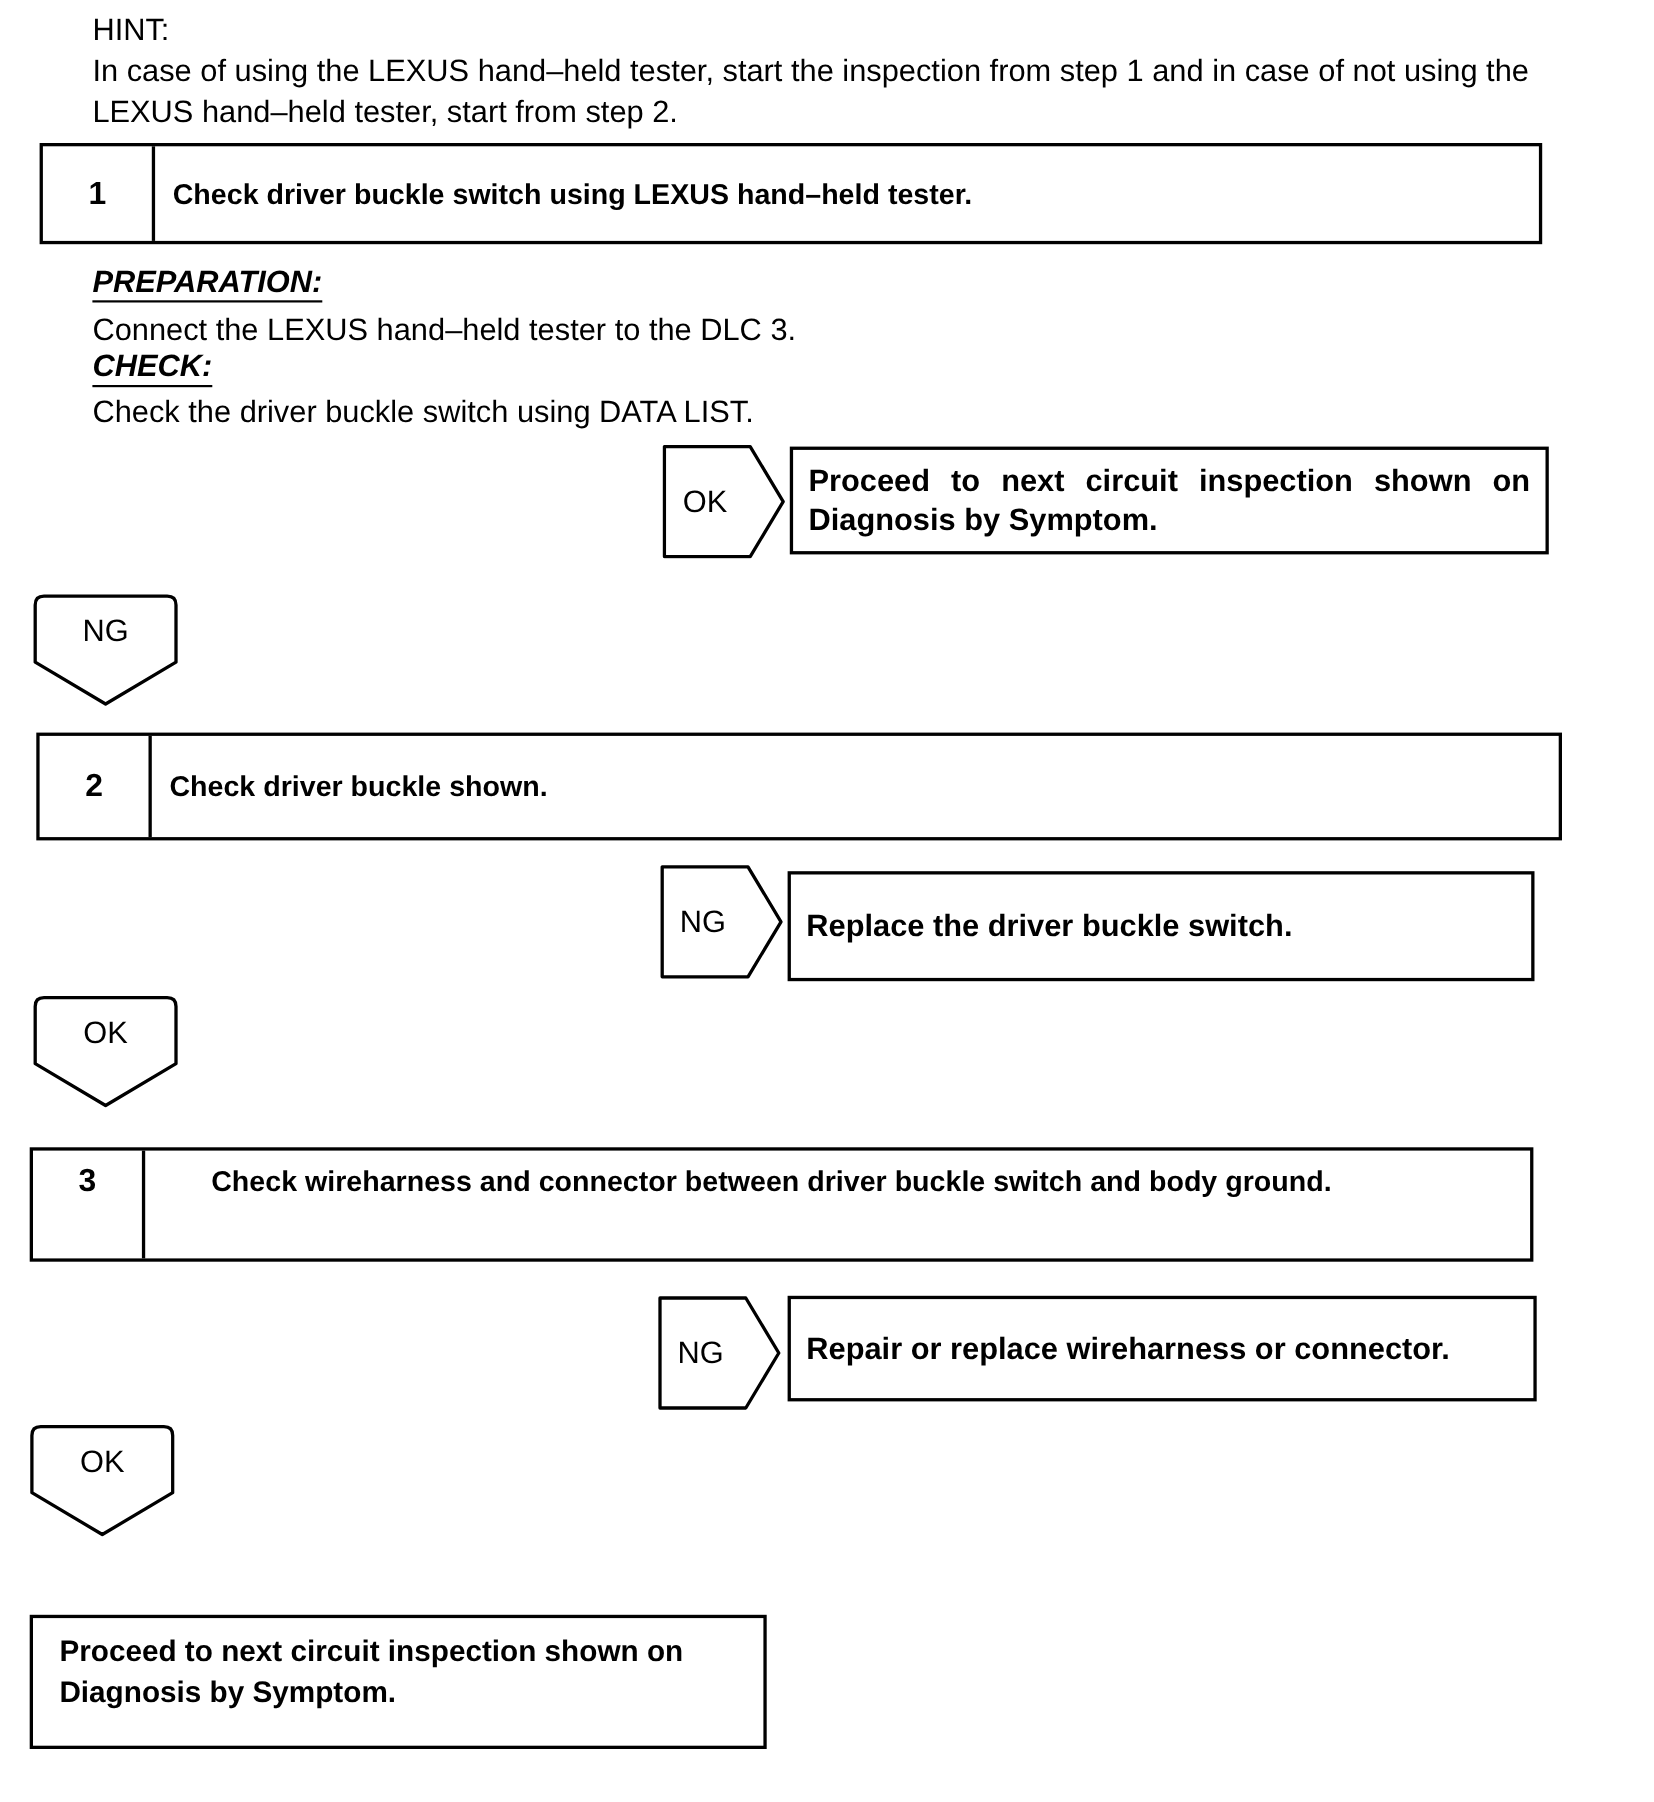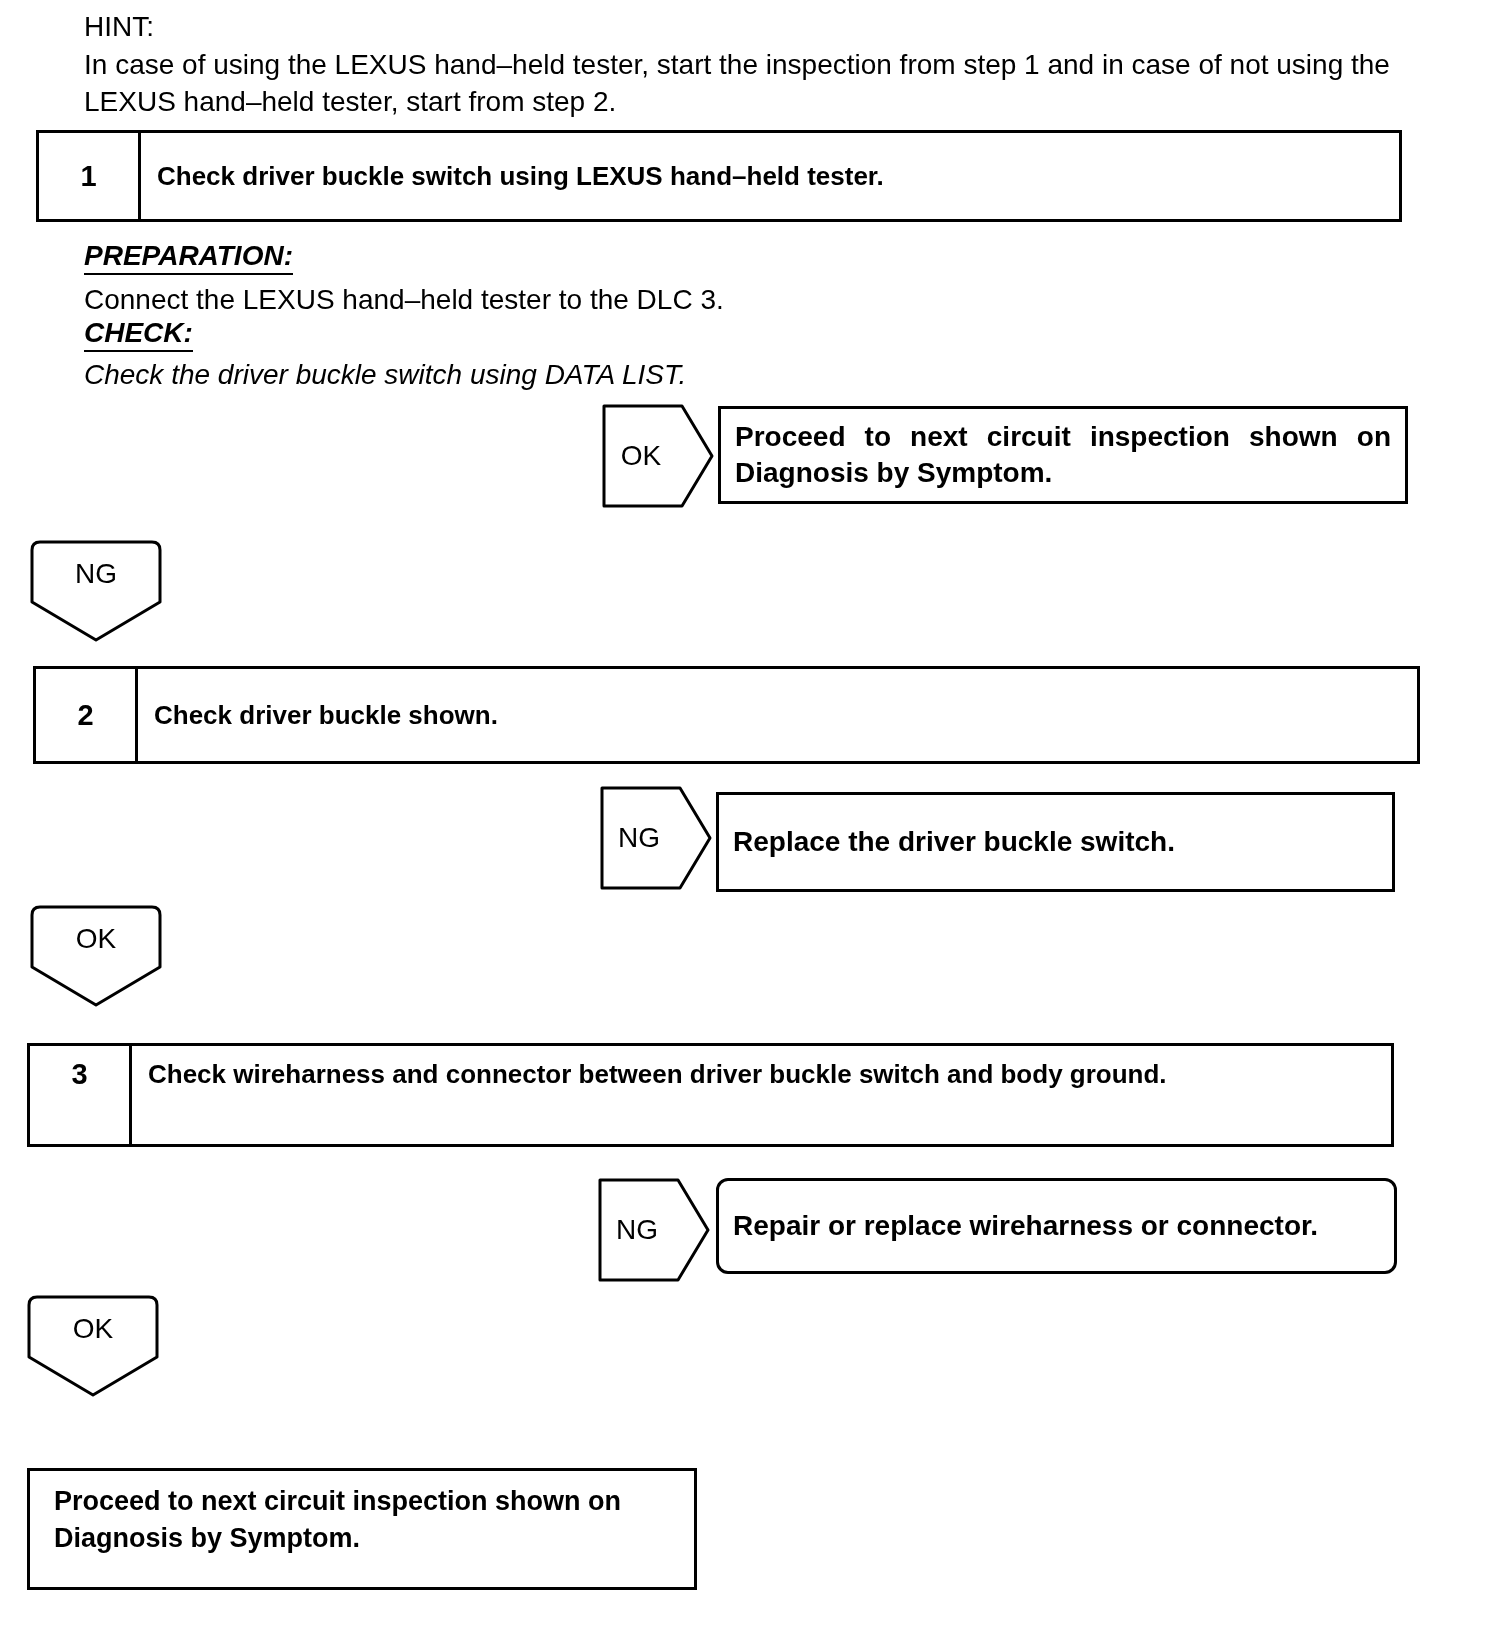--- a/index.html
+++ b/index.html
@@ -45,21 +45,21 @@
     flex: 1;
     display: flex;
     align-items: center;
     padding-left: 16px;
     padding-right: 18px;
     font-weight: bold;
     font-size: 26px;
     line-height: 37px;
   }
   .step-box.top-align .step-num { align-items: flex-start; padding-top: 12px; }
-  .step-box.top-align .step-title { align-items: flex-start; padding-top: 10px; }
+  .step-box.top-align .step-title { align-items: flex-start; padding-top: 10px; margin-left: 44px; }
   .result-box {
     position: absolute;
     border: 3px solid #000;
     background: #fff;
     font-weight: bold;
     font-size: 28px;
     line-height: 36px;
     padding: 10px 14px;
   }
   .result-box.justify { text-align: justify; }
@@ -104,21 +104,21 @@
     <div class="step-title">Check driver buckle switch using LEXUS hand–held tester.</div>
   </div>
 
   <div class="abs" style="left:36px; top:240px;">
     <span class="heading-underline">PREPARATION:</span>
   </div>
   <div class="abs body-text" style="left:36px; top:281px; width:1400px;">Connect the LEXUS hand–held tester to the DLC 3.</div>
   <div class="abs" style="left:36px; top:317px;">
     <span class="heading-underline">CHECK:</span>
   </div>
-  <div class="abs body-text" style="left:36px; top:356px; width:1400px;font-style:italic;">Check the driver buckle switch using DATA LIST.</div>
+  <div class="abs body-text" style="left:36px; top:356px; width:1400px;">Check the driver buckle switch using DATA LIST.</div>
 
   <div class="tag tag-right" style="left:602px; top:404px;">
     <svg width="112" height="104" viewBox="0 0 112 104">
       <polygon points="2,2 80,2 110,52 80,102 2,102" fill="#ffffff" stroke="#000000" stroke-width="3" stroke-linejoin="round"></polygon>
     </svg>
     <span class="label">OK</span>
   </div>
   <div class="result-box justify" style="left:718px; top:406px; width:690px; height:98px;">Proceed to next circuit inspection shown on Diagnosis by Symptom.</div>
 
   <div class="tag tag-down" style="left:30px; top:540px;">
@@ -152,21 +152,21 @@
     <div class="step-num">3</div>
     <div class="step-title" style="max-width:1150px;">Check wireharness and connector between driver buckle switch and body ground.</div>
   </div>
 
   <div class="tag tag-right" style="left:598px; top:1178px;">
     <svg width="112" height="104" viewBox="0 0 112 104">
       <polygon points="2,2 80,2 110,52 80,102 2,102" fill="#ffffff" stroke="#000000" stroke-width="3" stroke-linejoin="round"></polygon>
     </svg>
     <span class="label">NG</span>
   </div>
-  <div class="result-box center" style="left:716px; top:1178px; width:681px; height:96px;border-radius:12px;">Repair or replace wireharness or connector.</div>
+  <div class="result-box center" style="left:716px; top:1178px; width:681px; height:96px;">Repair or replace wireharness or connector.</div>
 
   <div class="tag tag-down" style="left:27px; top:1295px;">
     <svg width="132" height="102" viewBox="0 0 132 102">
       <path d="M 10,2 L 122,2 Q 130,2 130,10 L 130,62 L 66,100 L 2,62 L 2,10 Q 2,2 10,2 Z" fill="#ffffff" stroke="#000000" stroke-width="3" stroke-linejoin="round"></path>
     </svg>
     <span class="label">OK</span>
   </div>
 
   <div class="final-box" style="left:27px; top:1468px; width:670px; height:122px;">Proceed to next circuit inspection shown on Diagnosis by Symptom.</div>
 

